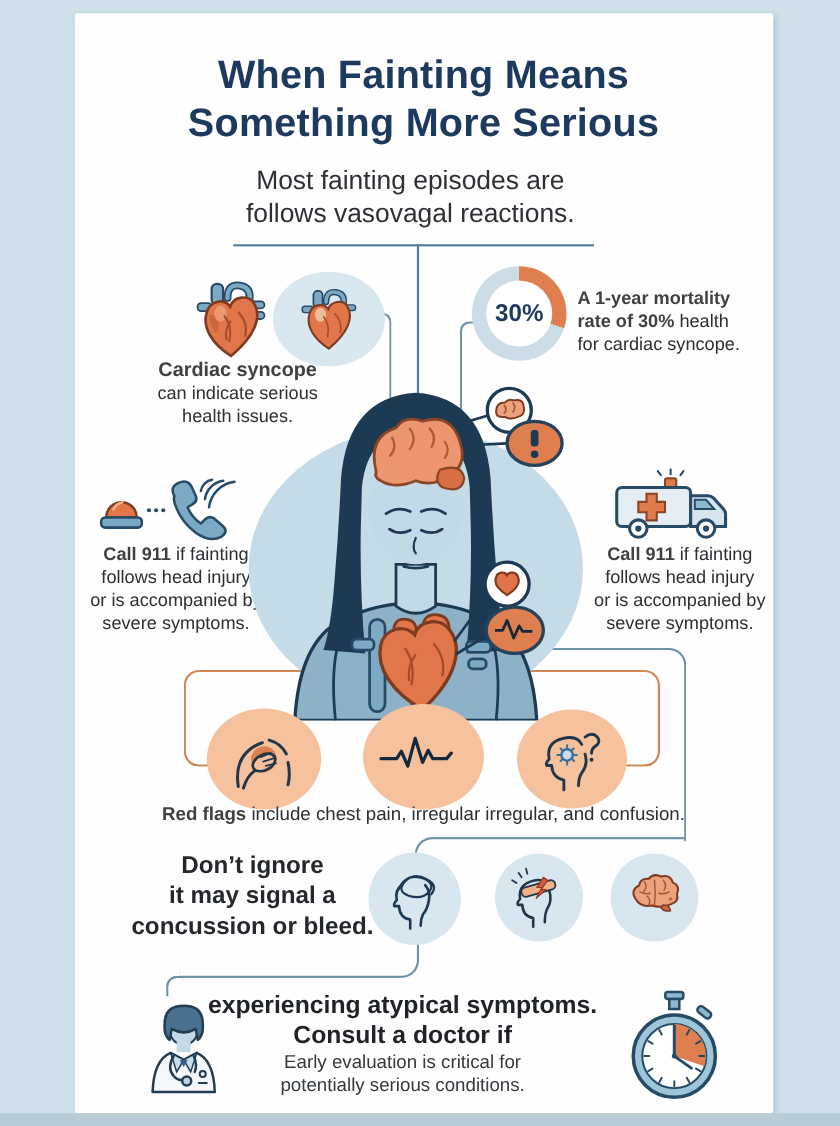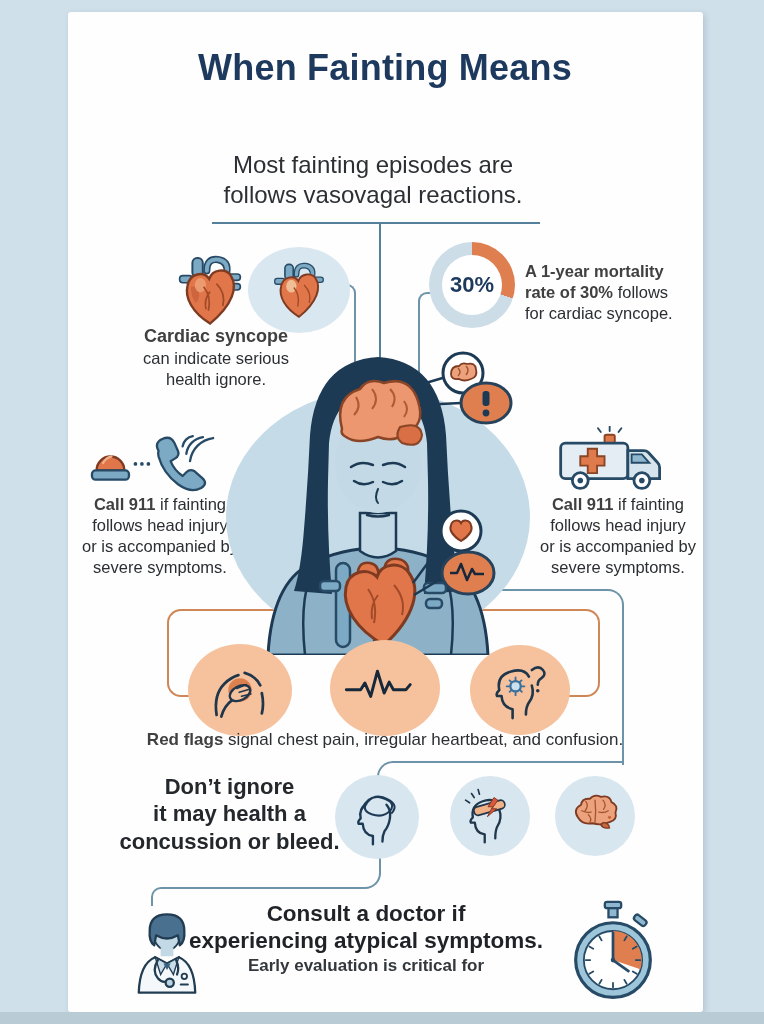--- a/index.html
+++ b/index.html
@@ -31,32 +31,33 @@
              align-items:center; justify-content:center; }
   .bcircle { position:absolute; border-radius:50%; background:#d7e6ef; display:flex;
              align-items:center; justify-content:center; }
 
   .cn { position:absolute; }
   .dont-ignore { position:absolute; left:112px; top:773px; width:235px; text-align:center;
                  font-weight:bold; font-size:22px; line-height:1.24; color:#24282c; }
   .consult-title { position:absolute; left:156px; top:900px; width:420px; text-align:center;
                    font-weight:bold; font-size:22.5px; line-height:1.2; color:#1f2328; }
   .consult-sub { position:absolute; left:156px; top:956px; width:420px; text-align:center;
-                 font-weight:bold; font-size:17px; line-height:1.22; color:#33383d; }
+                 font-weight:normal; font-size:17px; line-height:1.22; color:#33383d; }
   svg { display:block; }
 </style>
 </head>
 <body>
 
 <div class="stage">
   <div class="card"></div>
   <div class="bottom-strip"></div>
 
   <div class="abs title">
     <div>When Fainting Means</div>
+    <div>Something More Serious</div>
   </div>
 
   <div class="abs intro">
     <div>Most fainting episodes are</div>
     <div>follows vasovagal reactions.</div>
   </div>
 
   <div class="cn" style="left:212px; top:222px; width:328px; height:0; border-top:2px solid #55809c;"></div>
   <div class="cn" style="left:379px; top:222px; width:0; height:142px; border-left:2px solid #55809c;"></div>
   <div class="cn" style="left:345px; top:284px; width:9px; height:165px; border-top:2px solid #6d93a8; border-right:2px solid #6d93a8; border-top-right-radius:9px;"></div>
@@ -93,29 +94,29 @@
       <rect x="12" y="32" width="16" height="9" rx="4" fill="#7ca9c4" stroke="#274b66" stroke-width="2"></rect>
       <rect x="72" y="30" width="16" height="8" rx="4" fill="#7ca9c4" stroke="#274b66" stroke-width="2"></rect>
       <path d="M50 92 C28 78 18 60 22 44 C25 29 42 26 49 36 C53 24 70 22 76 32 C85 46 79 68 50 92 Z" fill="#e0764a" stroke="#7e3b22" stroke-width="3"></path>
       <ellipse cx="38" cy="44" rx="8" ry="10" fill="#f2c79e" opacity=".9"></ellipse>
       <path d="M42 46 q10 12 6 30 M58 42 q12 12 8 28" stroke="#a34b28" stroke-width="2.2" fill="none"></path>
     </svg>
   </div>
   <div class="caption t-center" style="left:110px; top:325px; width:212px;">
     <div><b style="font-size:18px;">Cardiac syncope</b></div>
     <div>can indicate serious</div>
-    <div>health ignore.</div>
+    <div>health issues.</div>
   </div>
 
   <div class="donut">
     <div class="donut-hole">30%</div>
   </div>
   <div class="caption" style="left:525px; top:261px; width:172px;">
     <div><b>A 1-year mortality</b></div>
-    <div><b>rate of 30%</b><span> follows</span></div>
+    <div><b>rate of 30%</b><span> health</span></div>
     <div>for cardiac syncope.</div>
   </div>
 
   <div class="abs" style="left:84px; top:426px; width:126px; height:74px;">
     <svg viewBox="0 0 135 80" width="126" height="74" style="overflow:visible;">
       <g>
         <path d="M13 48 a15 15 0 0 1 30 0 z" fill="#e0764a" stroke="#7e3b22" stroke-width="2.5"></path>
         <path d="M20 40 q3 -6 9 -7" stroke="#f2b08a" stroke-width="2.5" fill="none" stroke-linecap="round"></path>
         <rect x="8" y="48" width="40" height="10" rx="4" fill="#7ca9c4" stroke="#274b66" stroke-width="2.5"></rect>
       </g>
@@ -232,26 +233,26 @@
       <path d="M66 44 Q70 57 62 67 Q58 73 58 83" stroke="#20364a" stroke-width="3.5" fill="none" stroke-linecap="round"></path>
       <g stroke="#3c709c" stroke-width="2.5" stroke-linecap="round">
         <path d="M44 33 v5 M44 52 v5 M32 45 h5 M51 45 h5 M36 37 l3.5 3.5 M49 49 l3.5 3.5 M52 37 l-3.5 3.5 M39.5 49 l-3.5 3.5"></path>
       </g>
       <circle cx="44" cy="45" r="7" fill="#cbe0ee" stroke="#3c709c" stroke-width="3"></circle>
       <path d="M66 23 q9 -7 15 0 q5 6 -2 11 q-5 3 -5 9" stroke="#20364a" stroke-width="3.5" fill="none" stroke-linecap="round"></path>
       <circle cx="74" cy="51" r="2.4" fill="#20364a"></circle>
     </svg>
   </div>
   <div class="caption t-center" style="left:90px; top:729px; width:590px; font-size:17px;">
-    <b>Red flags</b><span> signal chest pain, irregular heartbeat, and confusion.</span>
+    <b>Red flags</b><span> include chest pain, irregular irregular, and confusion.</span>
   </div>
 
   <div class="dont-ignore">
     <div>Don’t ignore</div>
-    <div>it may health a</div>
+    <div>it may signal a</div>
     <div>concussion or bleed.</div>
   </div>
 
   <div class="bcircle" style="left:335px; top:775px; width:84px; height:84px;">
     <svg viewBox="0 0 100 100" width="68" height="68">
       <path d="M44 90 L44 78 Q30 76 29 60 L23 60 Q21 57 26 52 Q23 38 34 31" stroke="#1d3a55" stroke-width="3.5" fill="none" stroke-linecap="round" stroke-linejoin="round"></path>
       <path d="M64 32 Q71 40 69 52 Q67 64 61 71 Q58 77 58 86" stroke="#1d3a55" stroke-width="3.5" fill="none" stroke-linecap="round"></path>
       <path d="M28 38 Q38 16 58 22 Q78 28 70 40 Q60 52 42 46 Q26 40 36 28 Q48 14 66 24 Q82 32 72 44" stroke="#1d3a55" stroke-width="3" fill="none" stroke-linecap="round"></path>
     </svg>
   </div>
@@ -283,25 +284,26 @@
       <path d="M58 59 L45 66 L52 78 Z" fill="#c9dde9" stroke="#223c52" stroke-width="1.5"></path>
       <path d="M41 66 h8 l-4 7 z" fill="#39607e"></path>
       <path d="M35 62 q-7 12 0 20 q5 6 11 3" fill="none" stroke="#223c52" stroke-width="2.5" stroke-linecap="round"></path>
       <circle cx="48" cy="87" r="4.5" fill="#bcd4e2" stroke="#223c52" stroke-width="2.5"></circle>
       <path d="M55 62 q4 9 1 16" fill="none" stroke="#223c52" stroke-width="2.5" stroke-linecap="round"></path>
       <circle cx="64" cy="80" r="3" fill="none" stroke="#223c52" stroke-width="2"></circle>
       <path d="M60 89 h8" stroke="#223c52" stroke-width="2" stroke-linecap="round"></path>
     </svg>
   </div>
   <div class="consult-title">
+    <div>experiencing atypical symptoms.</div>
     <div>Consult a doctor if</div>
-    <div>experiencing atypical symptoms.</div>
   </div>
   <div class="consult-sub">
     <div>Early evaluation is critical for</div>
+    <div>potentially serious conditions.</div>
   </div>
   <div class="abs" style="left:566px; top:900px; width:94px; height:102px;">
     <svg viewBox="0 0 100 112" width="94" height="102">
       <rect x="41" y="2" width="18" height="7" rx="2.5" fill="#8fb8d0" stroke="#274b66" stroke-width="2.5"></rect>
       <rect x="45" y="9" width="10" height="10" fill="#8fb8d0" stroke="#274b66" stroke-width="2.5"></rect>
       <g transform="rotate(38 80 23)">
           <rect x="72" y="19" width="15" height="7" rx="3" fill="#8fb8d0" stroke="#274b66" stroke-width="2.5"></rect>
         </g>
       <circle cx="50" cy="66" r="41" fill="#9ec6db" stroke="#274b66" stroke-width="3.5"></circle>
       <circle cx="50" cy="66" r="32" fill="#ffffff" stroke="#274b66" stroke-width="2"></circle>

